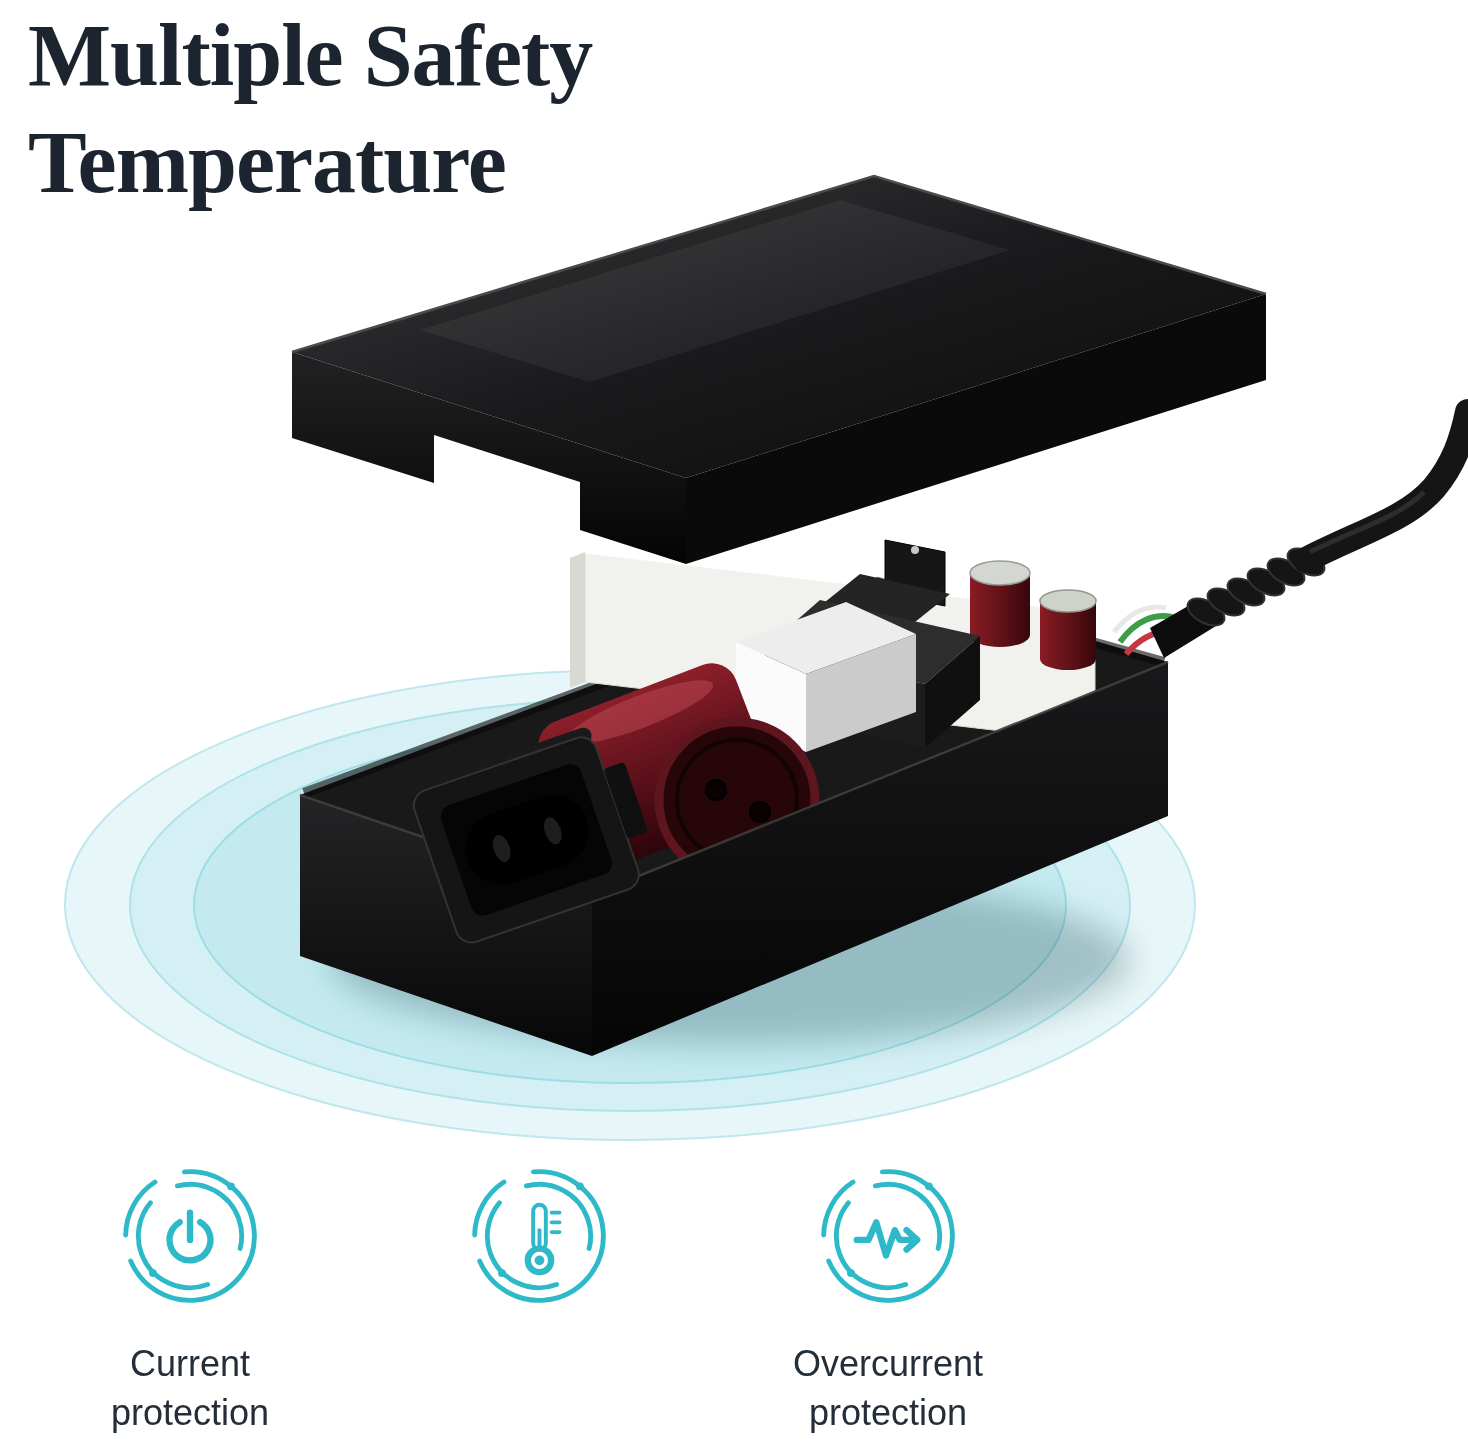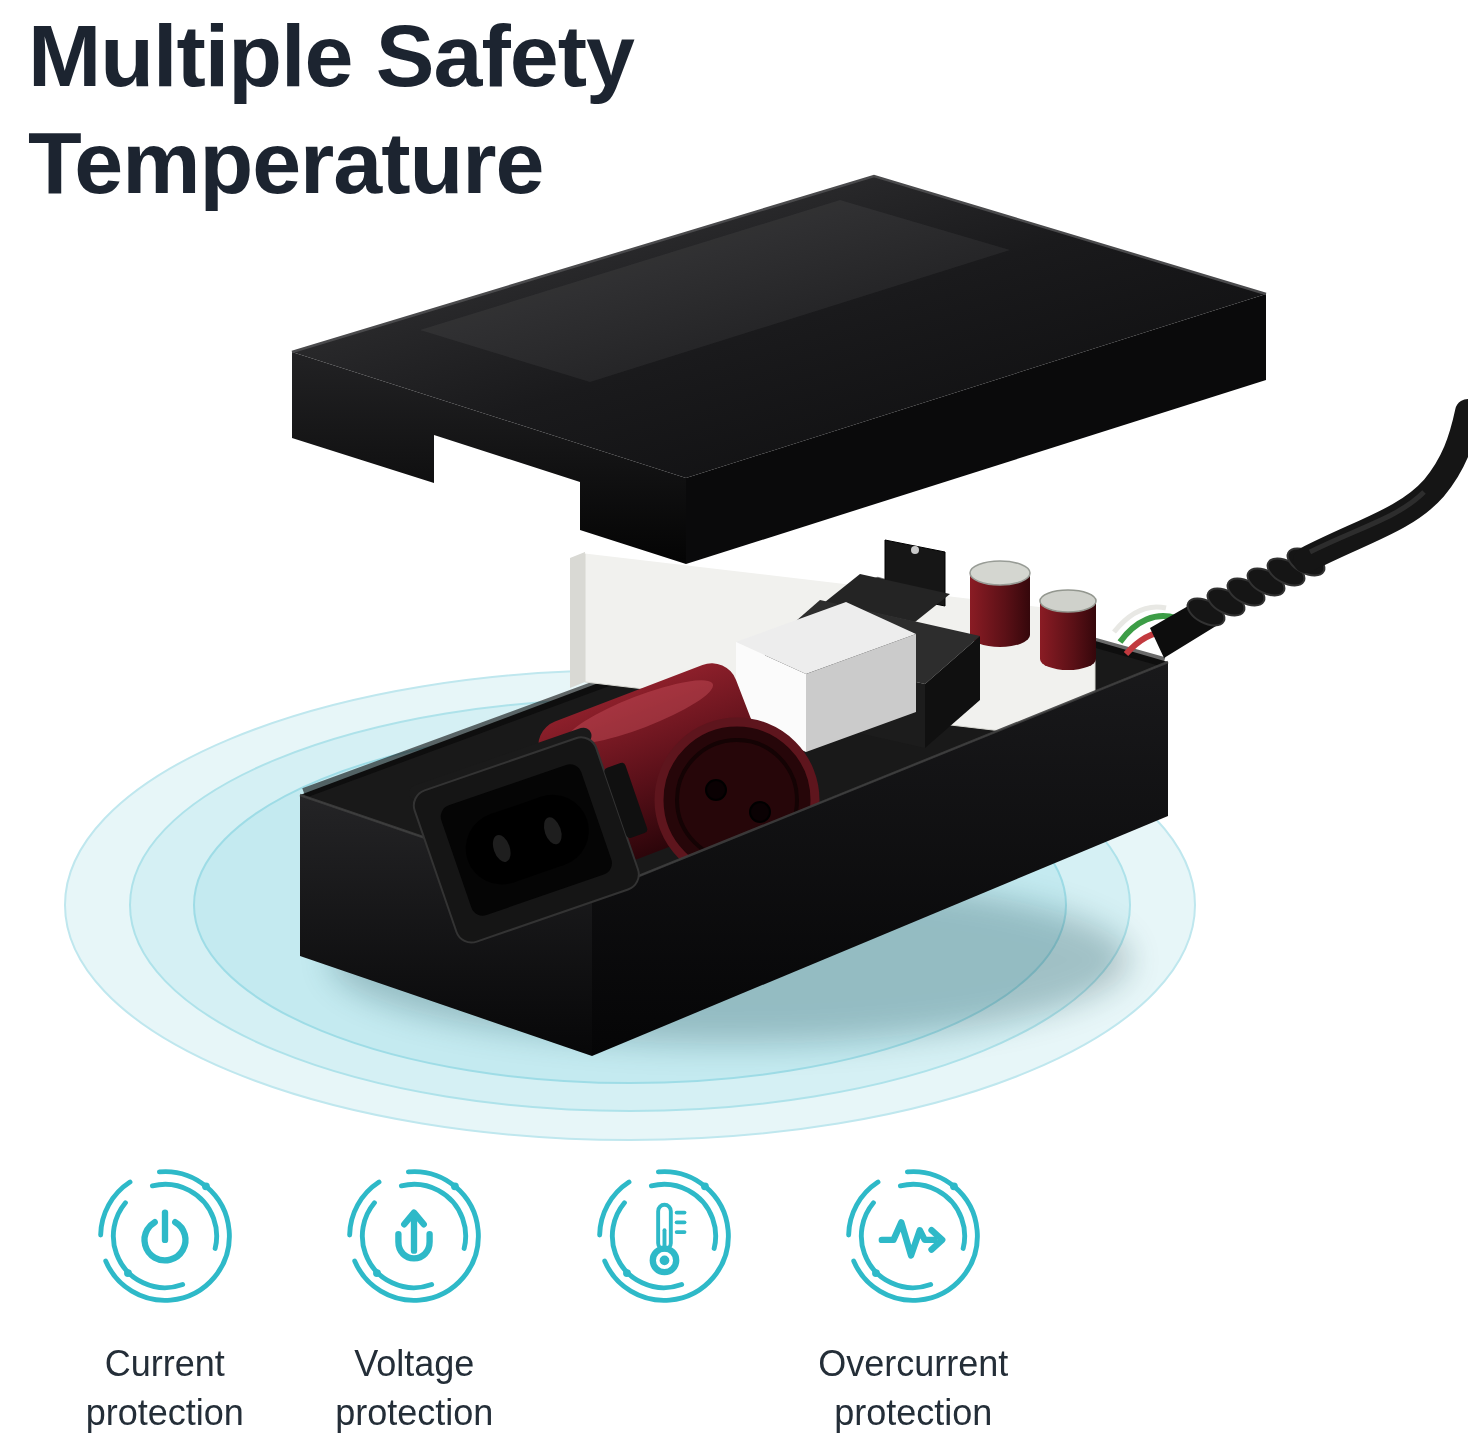--- a/index.html
+++ b/index.html
@@ -4,20 +4,21 @@
 <style>
   html,body{margin:0;padding:0;}
   body{
     width:1468px;height:1451px;background:#ffffff;position:relative;overflow:hidden;
     font-family:"Liberation Sans",sans-serif;
   }
   .heading{
     position:absolute;top:2px;left:28px;margin:0;z-index:3;
     font-size:88px;font-weight:800;letter-spacing:-1px;line-height:1.22;
     color:var(--heading-text,#1c2430);
+    font-family:Liberation Serif, serif;
   }
   .illustration{position:absolute;inset:0;z-index:1;}
   .illustration svg{display:block;width:1468px;height:1451px;}
   .features{
     position:absolute;left:0;top:1158px;width:1166px;z-index:2;
     display:flex;justify-content:space-between;box-sizing:border-box;
     padding:0 128px 0 40px;
   }
   .feature{width:300px;display:flex;flex-direction:column;align-items:center;}
   .badge{width:156px;height:156px;}
@@ -180,34 +181,20 @@
       <circle class="dot" cx="122" cy="29" r="4"></circle>
       <circle class="dot" cx="42" cy="118" r="4"></circle>
       <g>
         <circle class="glyph" cx="80" cy="84" r="21" pathLength="360" stroke-dasharray="300 60" transform="rotate(-60 80 84)"></circle>
         <line class="glyph" x1="80" y1="56" x2="80" y2="84"></line>
       </g>
     </svg>
     <div class="feature-label">Current protection</div>
   </div>
 
-  <div class="feature">
-    <svg class="badge" viewBox="0 0 160 160">
-      <circle class="ring" cx="80" cy="80" r="66" pathLength="360" stroke-dasharray="252 24 56 28" transform="rotate(-95 80 80)"></circle>
-      <circle class="ring" cx="80" cy="80" r="53" pathLength="360" stroke-dasharray="150 36 118 56" transform="rotate(70 80 80)"></circle>
-      <circle class="dot" cx="122" cy="29" r="4"></circle>
-      <circle class="dot" cx="42" cy="118" r="4"></circle>
-      <g>
-        <path class="glyph" d="M64,78 v8 c0,10 7,17 16,17 s16,-7 16,-17 v-8"></path>
-        <line class="glyph" x1="80" y1="95" x2="80" y2="58"></line>
-        <path class="glyph" d="M70,68 L80,56 L90,68"></path>
-      </g>
-    </svg>
-    <div class="feature-label">Voltage protection</div>
-  </div>
 
   <div class="feature">
     <svg class="badge" viewBox="0 0 160 160">
       <circle class="ring" cx="80" cy="80" r="66" pathLength="360" stroke-dasharray="252 24 56 28" transform="rotate(-95 80 80)"></circle>
       <circle class="ring" cx="80" cy="80" r="53" pathLength="360" stroke-dasharray="150 36 118 56" transform="rotate(70 80 80)"></circle>
       <circle class="dot" cx="122" cy="29" r="4"></circle>
       <circle class="dot" cx="42" cy="118" r="4"></circle>
       <g>
         <rect class="glyph thin" x="74" y="48" width="13" height="46" rx="6.5" stroke-width="5.5"></rect>
         <circle class="glyph" cx="80.5" cy="105" r="12" stroke-width="5.5"></circle>

